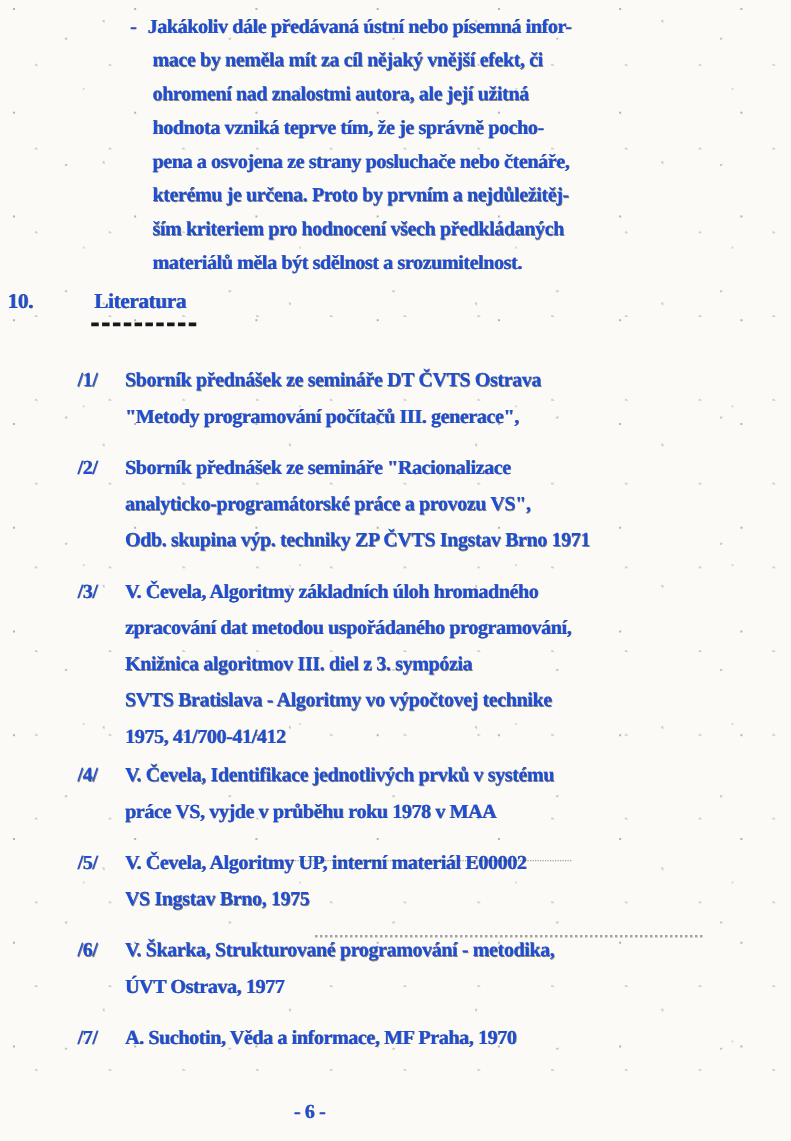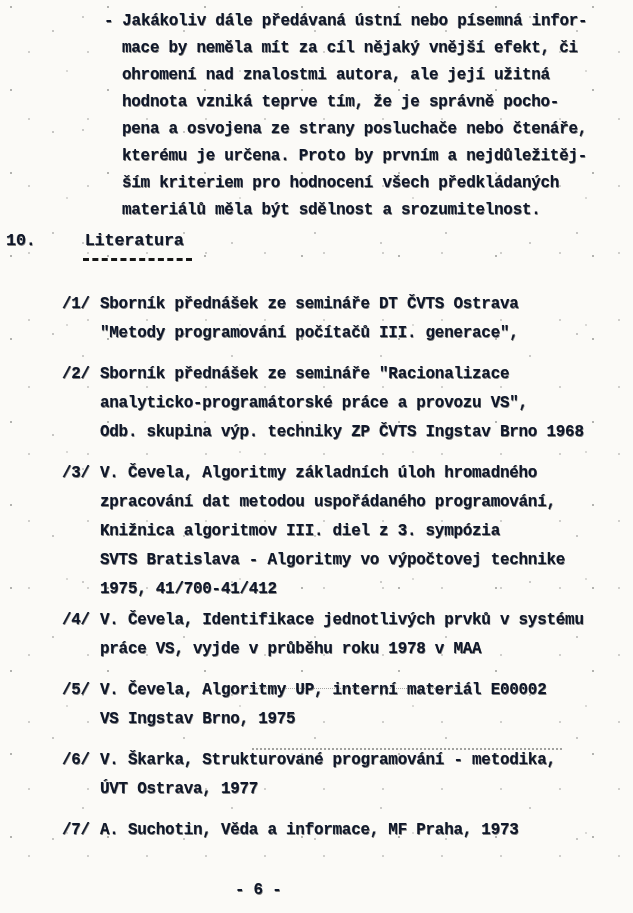--- a/index.html
+++ b/index.html
@@ -15,23 +15,23 @@
     
     background-image:
       radial-gradient(circle 1px at 11px 7px,  rgba(10,10,10,0.30) 99%, transparent 100%),
       radial-gradient(circle 1px at 53px 31px, rgba(10,10,10,0.22) 99%, transparent 100%),
       radial-gradient(circle 1px at 29px 52px, rgba(10,10,10,0.18) 99%, transparent 100%),
       radial-gradient(circle 1px at 83px 17px, rgba(10,10,10,0.20) 99%, transparent 100%),
       radial-gradient(circle 1px at 67px 71px, rgba(10,10,10,0.14) 99%, transparent 100%);
     background-size: 97px 83px, 131px 101px, 59px 67px, 149px 113px, 173px 127px;
   }
   .doc-text {
-    font-family: Liberation Mono, monospace;
+    font-family: Liberation Serif, serif;
     font-weight: 700;
-    color: #0f172a;
+    color: #1d4ed8;
     font-size: 16px;
     letter-spacing: -0.3px;
     text-shadow: 0.5px 0.5px 0.4px rgba(25,25,25,0.55), -0.3px 0 0.3px rgba(25,25,25,0.25);
     white-space: nowrap;
   }
   
   .para {
     position: absolute;
     left: 104px;
     top: 8px;
@@ -118,21 +118,21 @@
       <div class="rline">Sborník přednášek ze semináře DT ČVTS Ostrava</div>
       <div class="rline">"Metody programování počítačů III. generace",</div>
     </div>
   </div>
 
   <div class="ref">
     <span class="rmark">/2/</span>
     <div class="rlines">
       <div class="rline">Sborník přednášek ze semináře "Racionalizace</div>
       <div class="rline">analyticko-programátorské práce a provozu VS",</div>
-      <div class="rline">Odb. skupina výp. techniky ZP ČVTS Ingstav Brno 1968</div>
+      <div class="rline">Odb. skupina výp. techniky ZP ČVTS Ingstav Brno 1971</div>
     </div>
   </div>
 
   <div class="ref">
     <span class="rmark">/3/</span>
     <div class="rlines">
       <div class="rline">V. Čevela, Algoritmy základních úloh hromadného</div>
       <div class="rline">zpracování dat metodou uspořádaného programování,</div>
       <div class="rline">Knižnica algoritmov III. diel z 3. sympózia</div>
       <div class="rline">SVTS Bratislava - Algoritmy vo výpočtovej technike</div>
@@ -160,21 +160,21 @@
     <span class="rmark">/6/</span>
     <div class="rlines">
       <div class="rline">V. Škarka, Strukturované programování - metodika,</div>
       <div class="rline">ÚVT Ostrava, 1977</div>
     </div>
   </div>
 
   <div class="ref">
     <span class="rmark">/7/</span>
     <div class="rlines">
-      <div class="rline">A. Suchotin, Věda a informace, MF Praha, 1973</div>
+      <div class="rline">A. Suchotin, Věda a informace, MF Praha, 1970</div>
     </div>
   </div>
 
 </div>
 
 <div class="artifact artifact-1"></div>
 <div class="artifact artifact-2"></div>
 
 <div class="pagenum doc-text">- 6 -</div>
 

